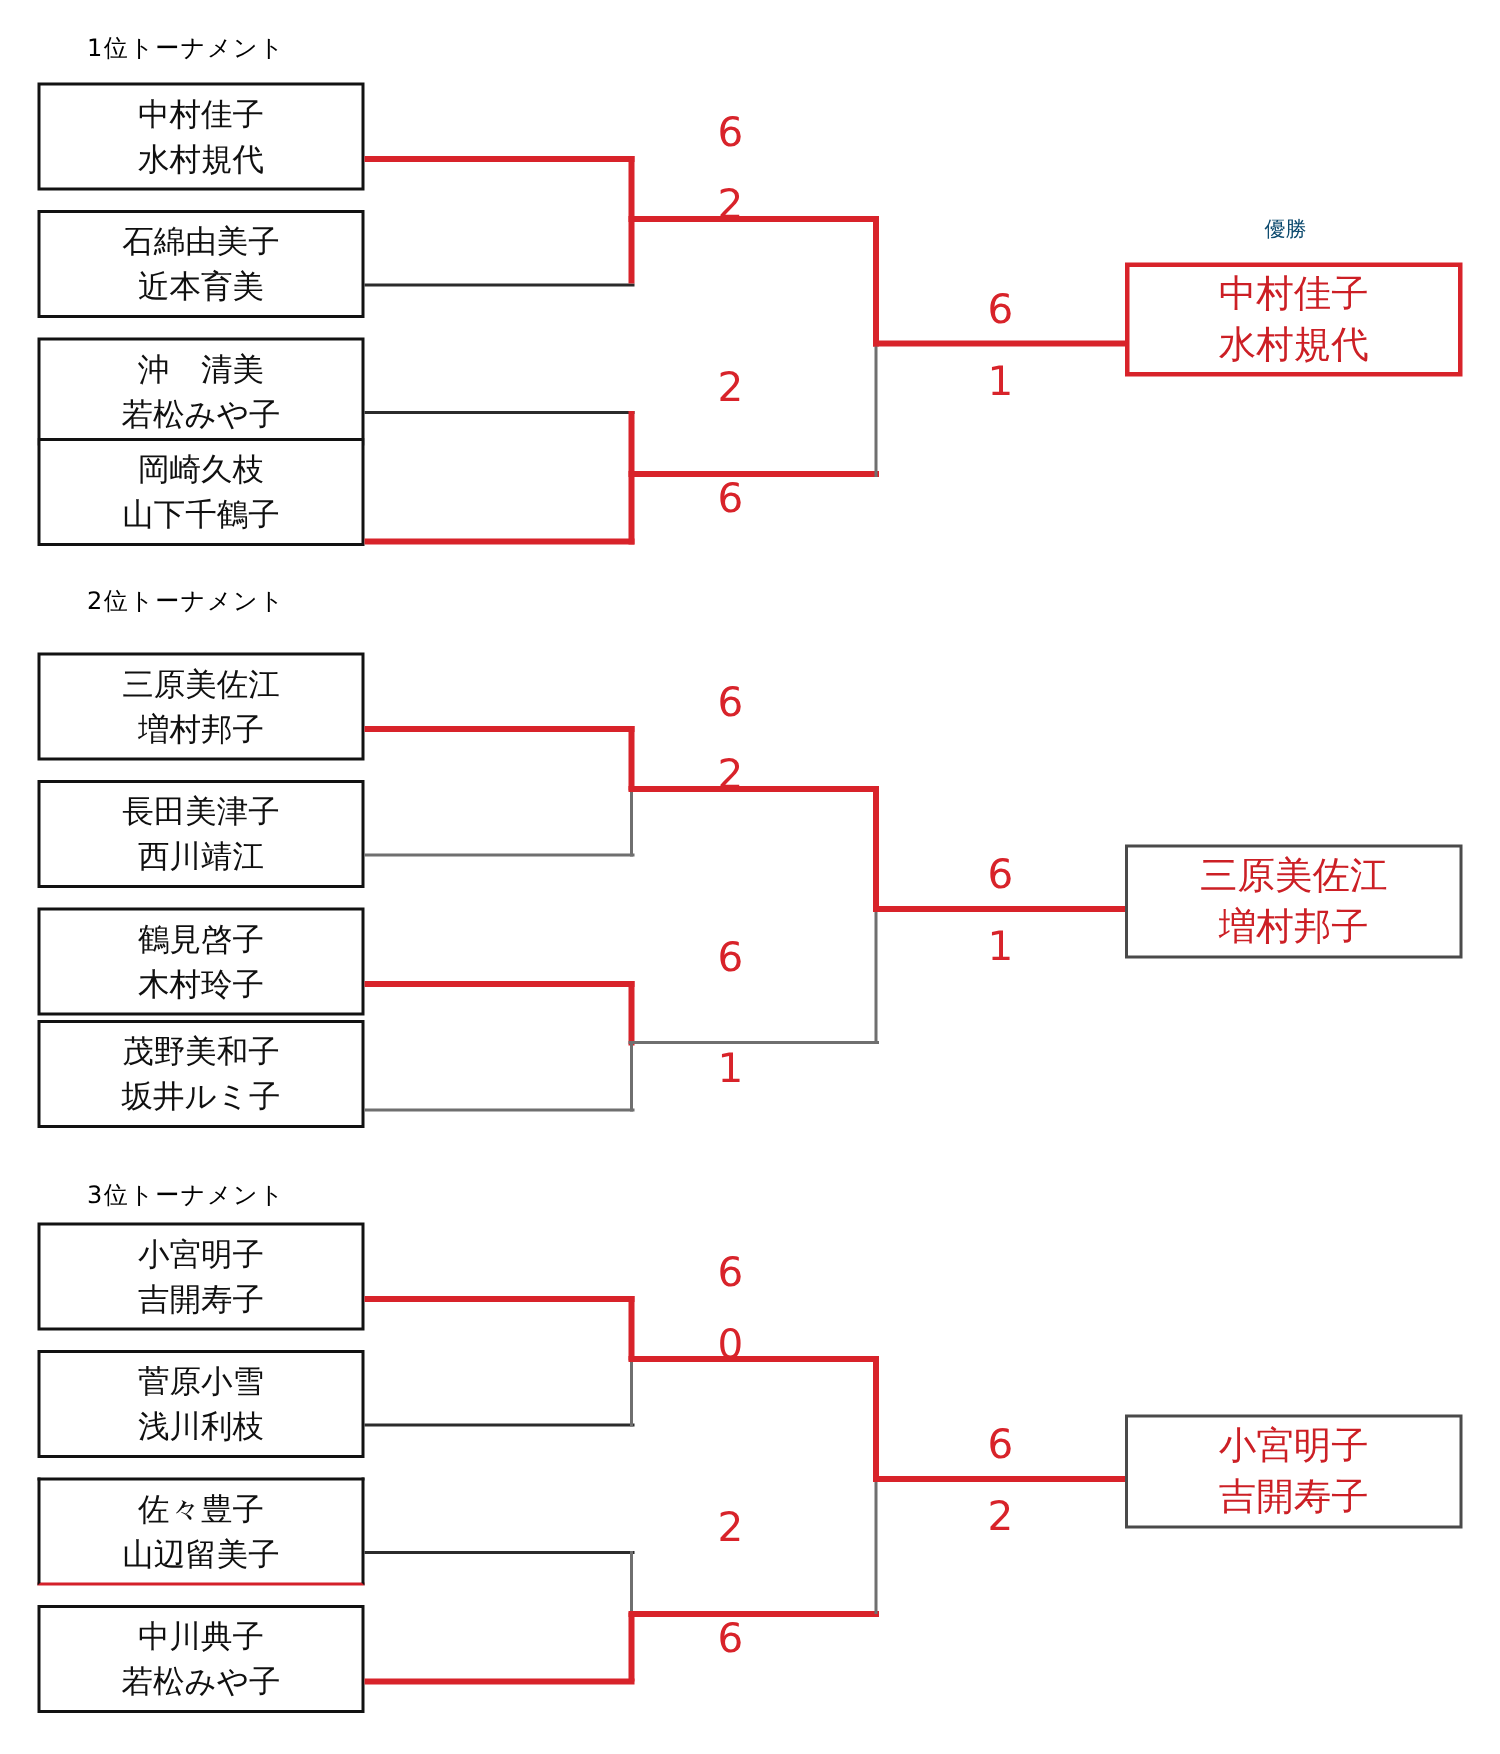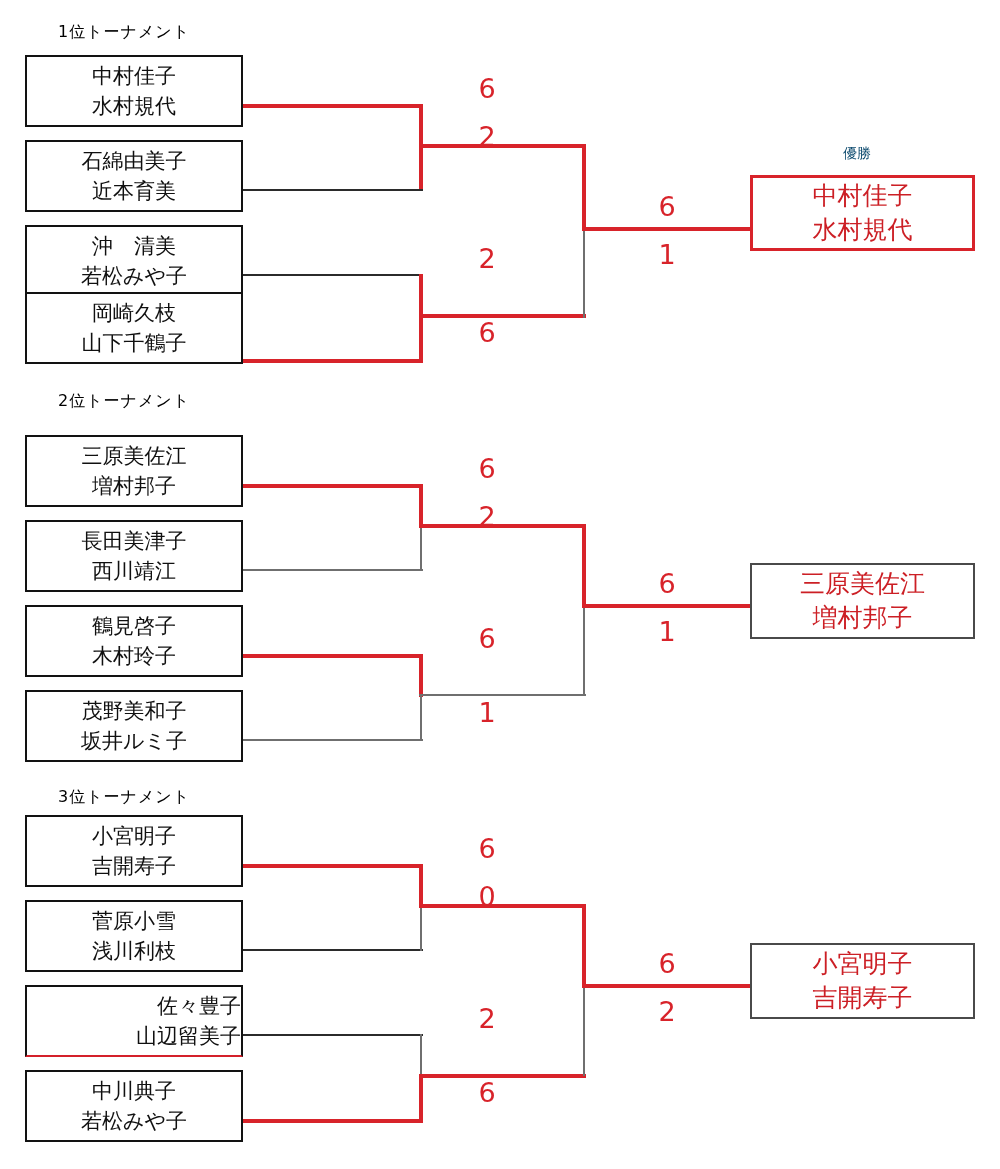--- a/index.html
+++ b/index.html
@@ -49,21 +49,21 @@
     display: flex;
     flex-direction: column;
     align-items: center;
     justify-content: center;
     font-size: 21px;
     line-height: 30px;
     color: #101010;
     white-space: nowrap;
   }
   .team-box .nm { display: block; }
-  .team-box.redline-bottom { border-bottom: 2.5px solid #d4202a; align-items: flex-end; }
+  .team-box.redline-bottom { border-bottom: 2.5px solid #d4202a; }
 
   
   .line {
     position: absolute;
     background: #2b2b2b;
   }
   .line.h { height: 2px; }
   .line.v { width: 2px; }
   .line.red { background: #d8232a; }
   .line.h.red { height: 4px; }
@@ -171,21 +171,21 @@
       <span class="nm">増村邦子</span>
     </div>
     <div class="team-box" style="top:135px;">
       <span class="nm">長田美津子</span>
       <span class="nm">西川靖江</span>
     </div>
     <div class="team-box" style="top:220px;">
       <span class="nm">鶴見啓子</span>
       <span class="nm">木村玲子</span>
     </div>
-    <div class="team-box" style="top:305px;justify-content:center;">
+    <div class="team-box" style="top:295px;justify-content:center;">
       <span class="nm">茂野美和子</span>
       <span class="nm">坂井ルミ子</span>
     </div>
 
     <div class="line h red" style="left:243px;top:99px;width:180px;"></div>
     <div class="line h gray" style="left:243px;top:184px;width:180px;"></div>
     <div class="line v red" style="left:419px;top:99px;height:43px;"></div>
     <div class="line v gray" style="left:420px;top:140px;height:46px;"></div>
 
     <div class="line h red" style="left:243px;top:269px;width:180px;"></div>

